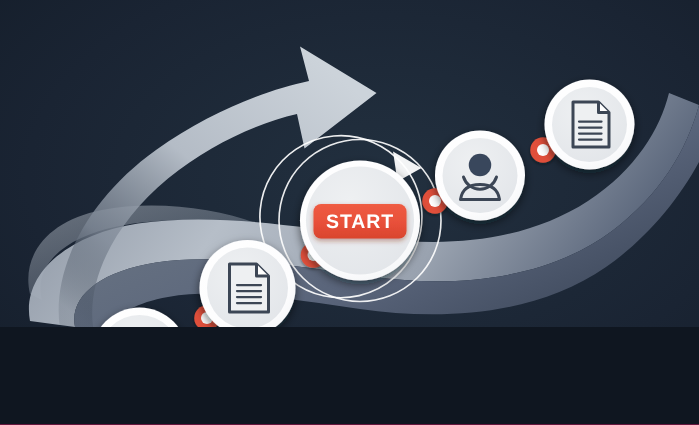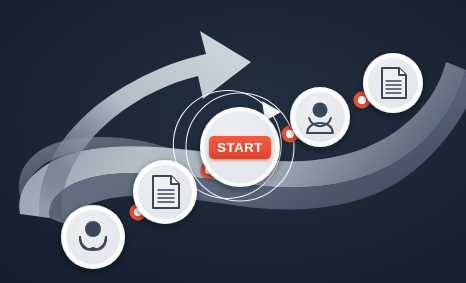--- a/index.html
+++ b/index.html
@@ -6,21 +6,21 @@
     margin: 0;
     padding: 0;
     background: #0f1620;
   }
   body {
     font-family: "Liberation Sans", sans-serif;
   }
   #stage {
     position: relative;
     width: 466px;
-    height: 283px;
+    height: 218px;
     overflow: hidden;
     background: #be185d;
   }
   #stage svg.layer {
     position: absolute;
     left: 0;
     top: 0;
     width: 466px;
     height: 283px;
     display: block;

